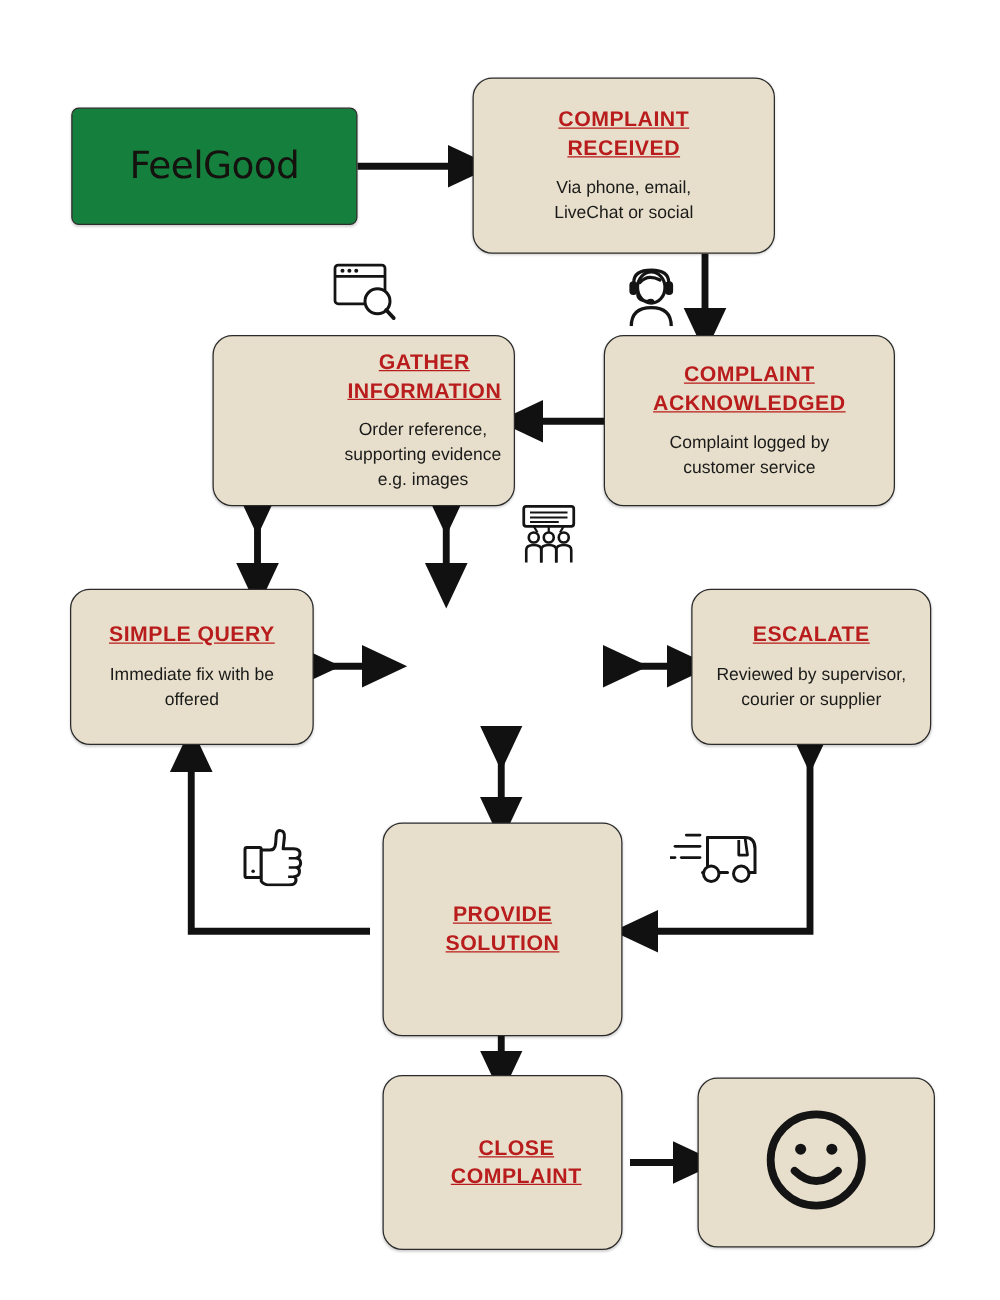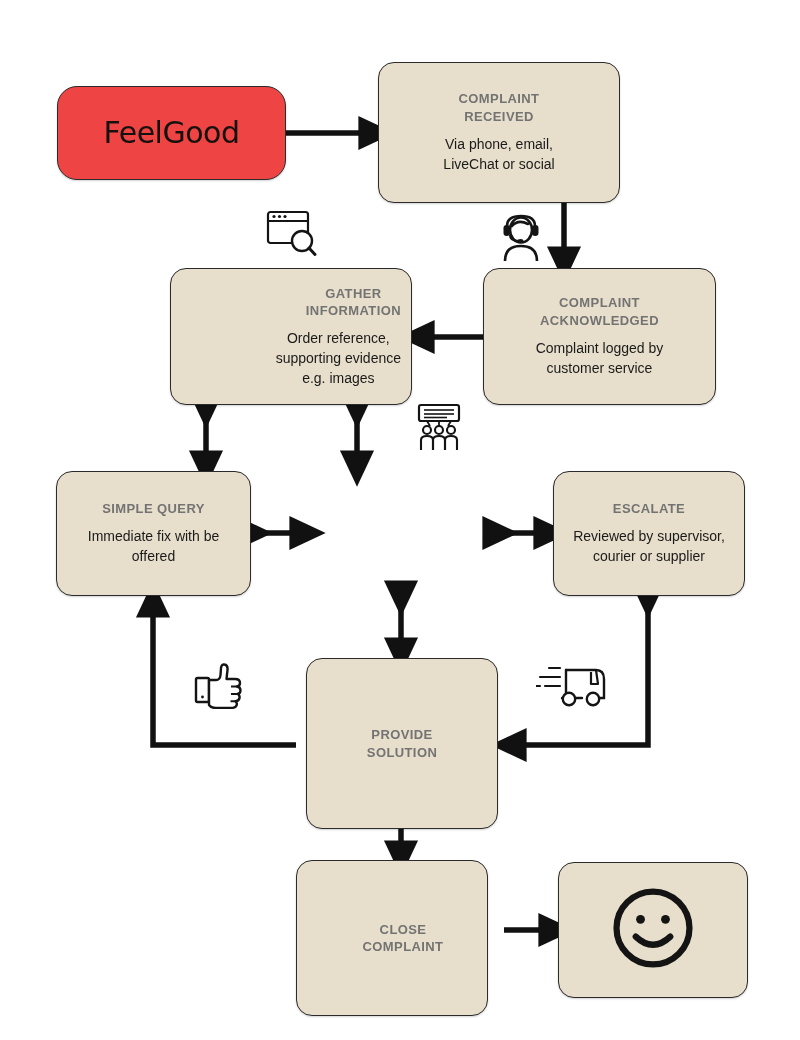--- a/index.html
+++ b/index.html
@@ -32,36 +32,37 @@
     flex-direction: column;
     align-items: center;
     justify-content: center;
     text-align: center;
     z-index: 2;
     padding: 8px 10px;
     box-shadow: 0 1px 2px rgba(0,0,0,0.18);
   }
   .node .title {
     font-weight: bold;
-    font-size: 13px;
+    font-size: 17px;
     letter-spacing: 0.4px;
-    color: #737373;
+    color: #b91c1c;
     line-height: 1.32;
     white-space: pre-line;
+    text-decoration: underline;
   }
   .node .desc {
     font-size: 14px;
     color: #1a1a1a;
     line-height: 1.42;
     margin-top: 10px;
     white-space: pre-line;
   }
   .node.logo-node {
-    background: #ef4444;
-    border-radius: 20px;
+    background: #15803d;
+    border-radius: 6px;
   }
   .logo-wrap {
     display: flex;
     flex-direction: column;
     align-items: center;
     line-height: 0.95;
   }
   .logo-l1, .logo-l2 {
     font-family: "DejaVu Sans", sans-serif;
     font-size: 30px;
@@ -142,21 +143,21 @@
     <div class="title">ESCALATE</div>
     <div class="desc">Reviewed by supervisor,
 courier or supplier</div>
   </div>
 
   <div class="node" style="left:306px; top:658px; width:192px; height:171px;">
     <div class="title">PROVIDE
 SOLUTION</div>
   </div>
 
-  <div class="node" style="left:296px; top:860px; width:192px; height:156px;padding-left:32px;">
+  <div class="node" style="left:306px; top:860px; width:192px; height:140px;padding-left:32px;">
     <div class="title">CLOSE
 COMPLAINT</div>
   </div>
 
   <div class="node smiley-node" style="left:558px; top:862px; width:190px; height:136px;">
     <span>
       <svg width="96" height="96" viewBox="0 0 100 100">
         <circle cx="50" cy="50" r="38" fill="none" stroke="#141414" stroke-width="6.5"></circle>
         <circle cx="37" cy="41" r="4.6" fill="#141414"></circle>
         <circle cx="63" cy="41" r="4.6" fill="#141414"></circle>

